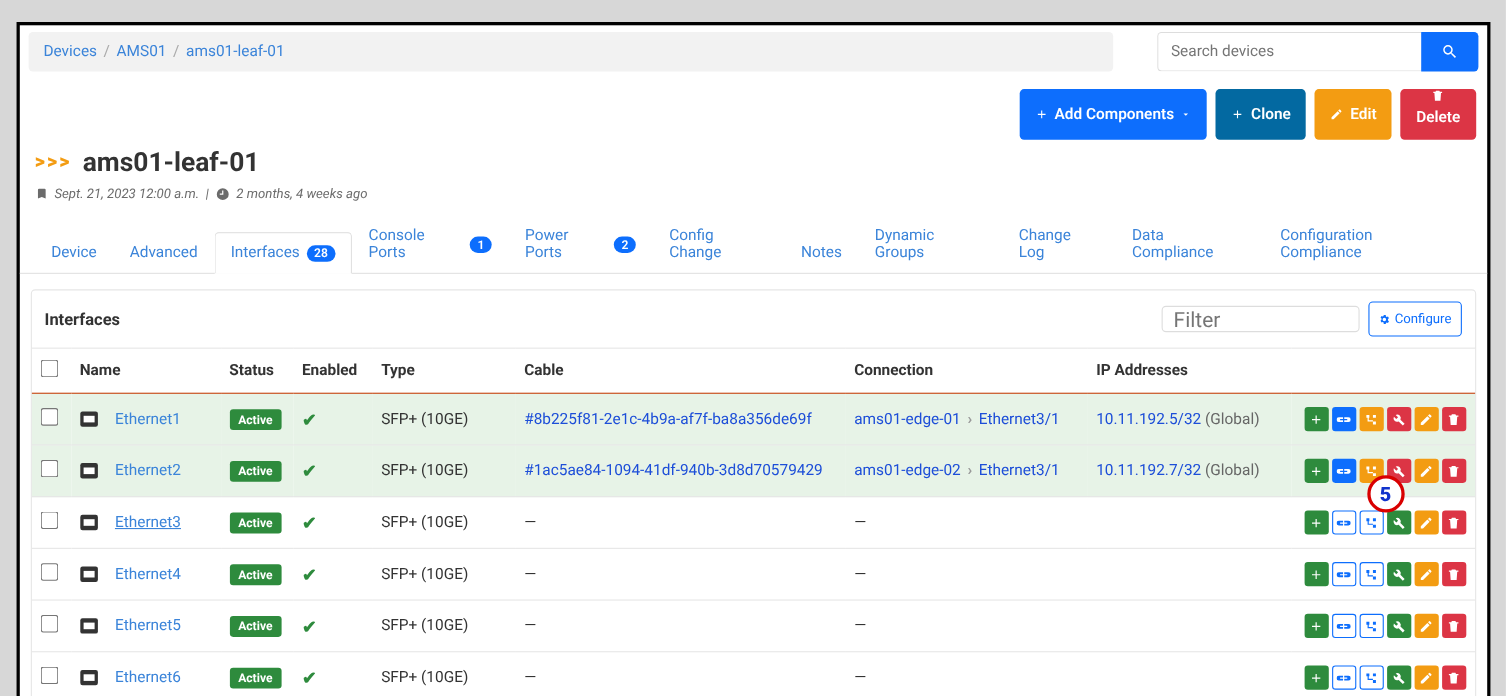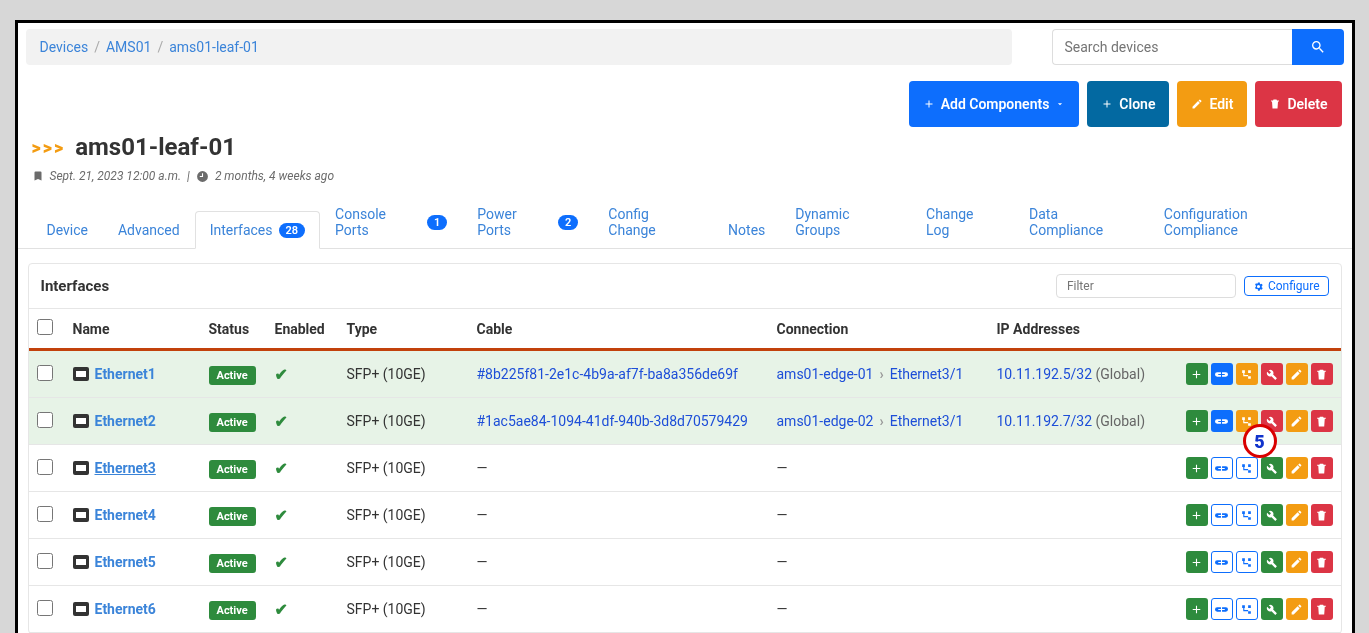--- a/index.html
+++ b/index.html
@@ -9,42 +9,42 @@
   .breadcrumb-bar { flex: 1; background: #f2f2f2; border-radius: 4px; padding: 10px 14px; display: flex; align-items: center; gap: 6px; font-size: 14px; color: #aaa; }
   .breadcrumb-bar a { color: #3b84d9; text-decoration: none; }
   .search-wrap { display: flex; align-items: center; }
   .search-input { width: 240px; height: 36px; border: 1px solid #ddd; border-right: none; border-radius: 4px 0 0 4px; padding: 0 12px; font-size: 14px; color: #666; }
   .search-btn { width: 52px; height: 36px; background: #0d6efd; border: none; border-radius: 0 4px 4px 0; color: #fff; display: flex; align-items: center; justify-content: center; cursor: pointer; }
   .action-row { display: flex; justify-content: flex-end; gap: 8px; padding: 16px 10px 0 10px; }
   .btn { height: 46px; padding: 0 14px; border: none; border-radius: 4px; color: #fff; font-size: 14px; font-weight: 600; display: inline-flex; align-items: center; gap: 6px; cursor: pointer; }
   .btn-blue { background: #0d6efd; }
   .btn-green { background: #0369a1; }
   .btn-orange { background: #f39c12; }
-  .btn-red { background: #dc3545; }
+  .btn-red { background: #dc3545; flex-direction: column; }
   .title-row { display: flex; align-items: center; gap: 10px; padding: 6px 14px 8px 14px; }
   .chev { color: #f39c12; font-weight: 900; font-size: 18px; letter-spacing: 2px; }
   .page-title { font-size: 24px; font-weight: 700; color: #333; }
   .meta-row { display: flex; align-items: center; gap: 6px; padding: 0 14px 12px 14px; font-size: 12px; color: #6b6b6b; font-style: italic; }
   .meta-row svg { fill: #6b6b6b; }
   .tabs { display: flex; align-items: flex-end; border-bottom: 1px solid #e1e1e1; padding: 0 14px; gap: 0; }
   .tab { padding: 10px 14px; font-size: 14px; color: #3b84d9; cursor: pointer; border: 1px solid transparent; border-bottom: none; display: flex; align-items: center; gap: 6px; }
   .tab.active { border: 1px solid #e1e1e1; border-bottom: 1px solid #fff; border-radius: 4px 4px 0 0; margin-bottom: -1px; background: #fff; color: #3b84d9; }
   .badge-pill { background: #0d6efd; color: #fff; border-radius: 10px; font-size: 11px; padding: 1px 7px; font-weight: 600; }
   .panel { margin: 14px 10px 0 10px; border: 1px solid #e6e6e6; border-radius: 4px; }
   .panel-header { display: flex; align-items: center; justify-content: space-between; padding: 10px 12px; }
   .panel-title { font-size: 15px; font-weight: 700; color: #333; }
   .panel-tools { display: flex; align-items: center; gap: 8px; }
-  .filter-input { height: 24px; border: 1px solid #ddd; border-radius: 4px; padding: 0 10px; font-size: 12px; width: 180px; }
-  .configure-btn { height: 20px; border: 1px solid #0d6efd; background: #fff; color: #0d6efd; border-radius: 4px; padding: 0 8px; font-size: 12px; display: inline-flex; align-items: center; gap: 4px; cursor: pointer; }
+  .filter-input { height: 24px; border: 1px solid #ddd; border-radius: 4px; padding: 0 10px; font-size: 19px; width: 180px; }
+  .configure-btn { height: 32px; border: 1px solid #0d6efd; background: #fff; color: #0d6efd; border-radius: 4px; padding: 0 8px; font-size: 12px; display: inline-flex; align-items: center; gap: 4px; cursor: pointer; }
   table { width: 100%; border-collapse: collapse; }
-  thead th { text-align: left; font-size: 14px; font-weight: 700; color: #333; padding: 10px 8px; border-top: 1px solid #e6e6e6; border-bottom: 3px solid #c2410c; }
+  thead th { text-align: left; font-size: 14px; font-weight: 700; color: #333; padding: 10px 8px; border-top: 1px solid #e6e6e6; border-bottom: 1px solid #c2410c; }
   tbody td { padding: 12px 8px; border-bottom: 1px solid #e6e6e6; font-size: 14px; color: #333; vertical-align: middle; }
   tbody tr.connected td { background: #e7f3e7; }
   .chk { width: 16px; height: 16px; }
-  .name-cell { display: flex; align-items: center; gap: 6px; font-weight: bold; }
+  .name-cell { display: flex; align-items: center; gap: 16px; }
   .name-link { color: #3b84d9; text-decoration: none; }
   .name-link.u { text-decoration: underline; }
   .status-badge { background: #2e8b3d; color: #fff; font-size: 11px; font-weight: 700; padding: 3px 8px; border-radius: 3px; }
   .check-cell { color: #2e8b3d; font-size: 16px; font-weight: 900; }
   .cable-link, .conn-link { color: #1d4ed8; text-decoration: none; }
   .arrow { color: #999; padding: 0 6px; font-weight:700; }
   .ip-cell .scope { color: #666; }
   .row-actions { display: flex; gap: 3px; justify-content: flex-end; }
   .ia { width: 22px; height: 22px; border-radius: 3px; display: inline-flex; align-items: center; justify-content: center; color: #fff; font-size: 12px; cursor: pointer; }
   .ia.green { background: #2e8b3d; }

